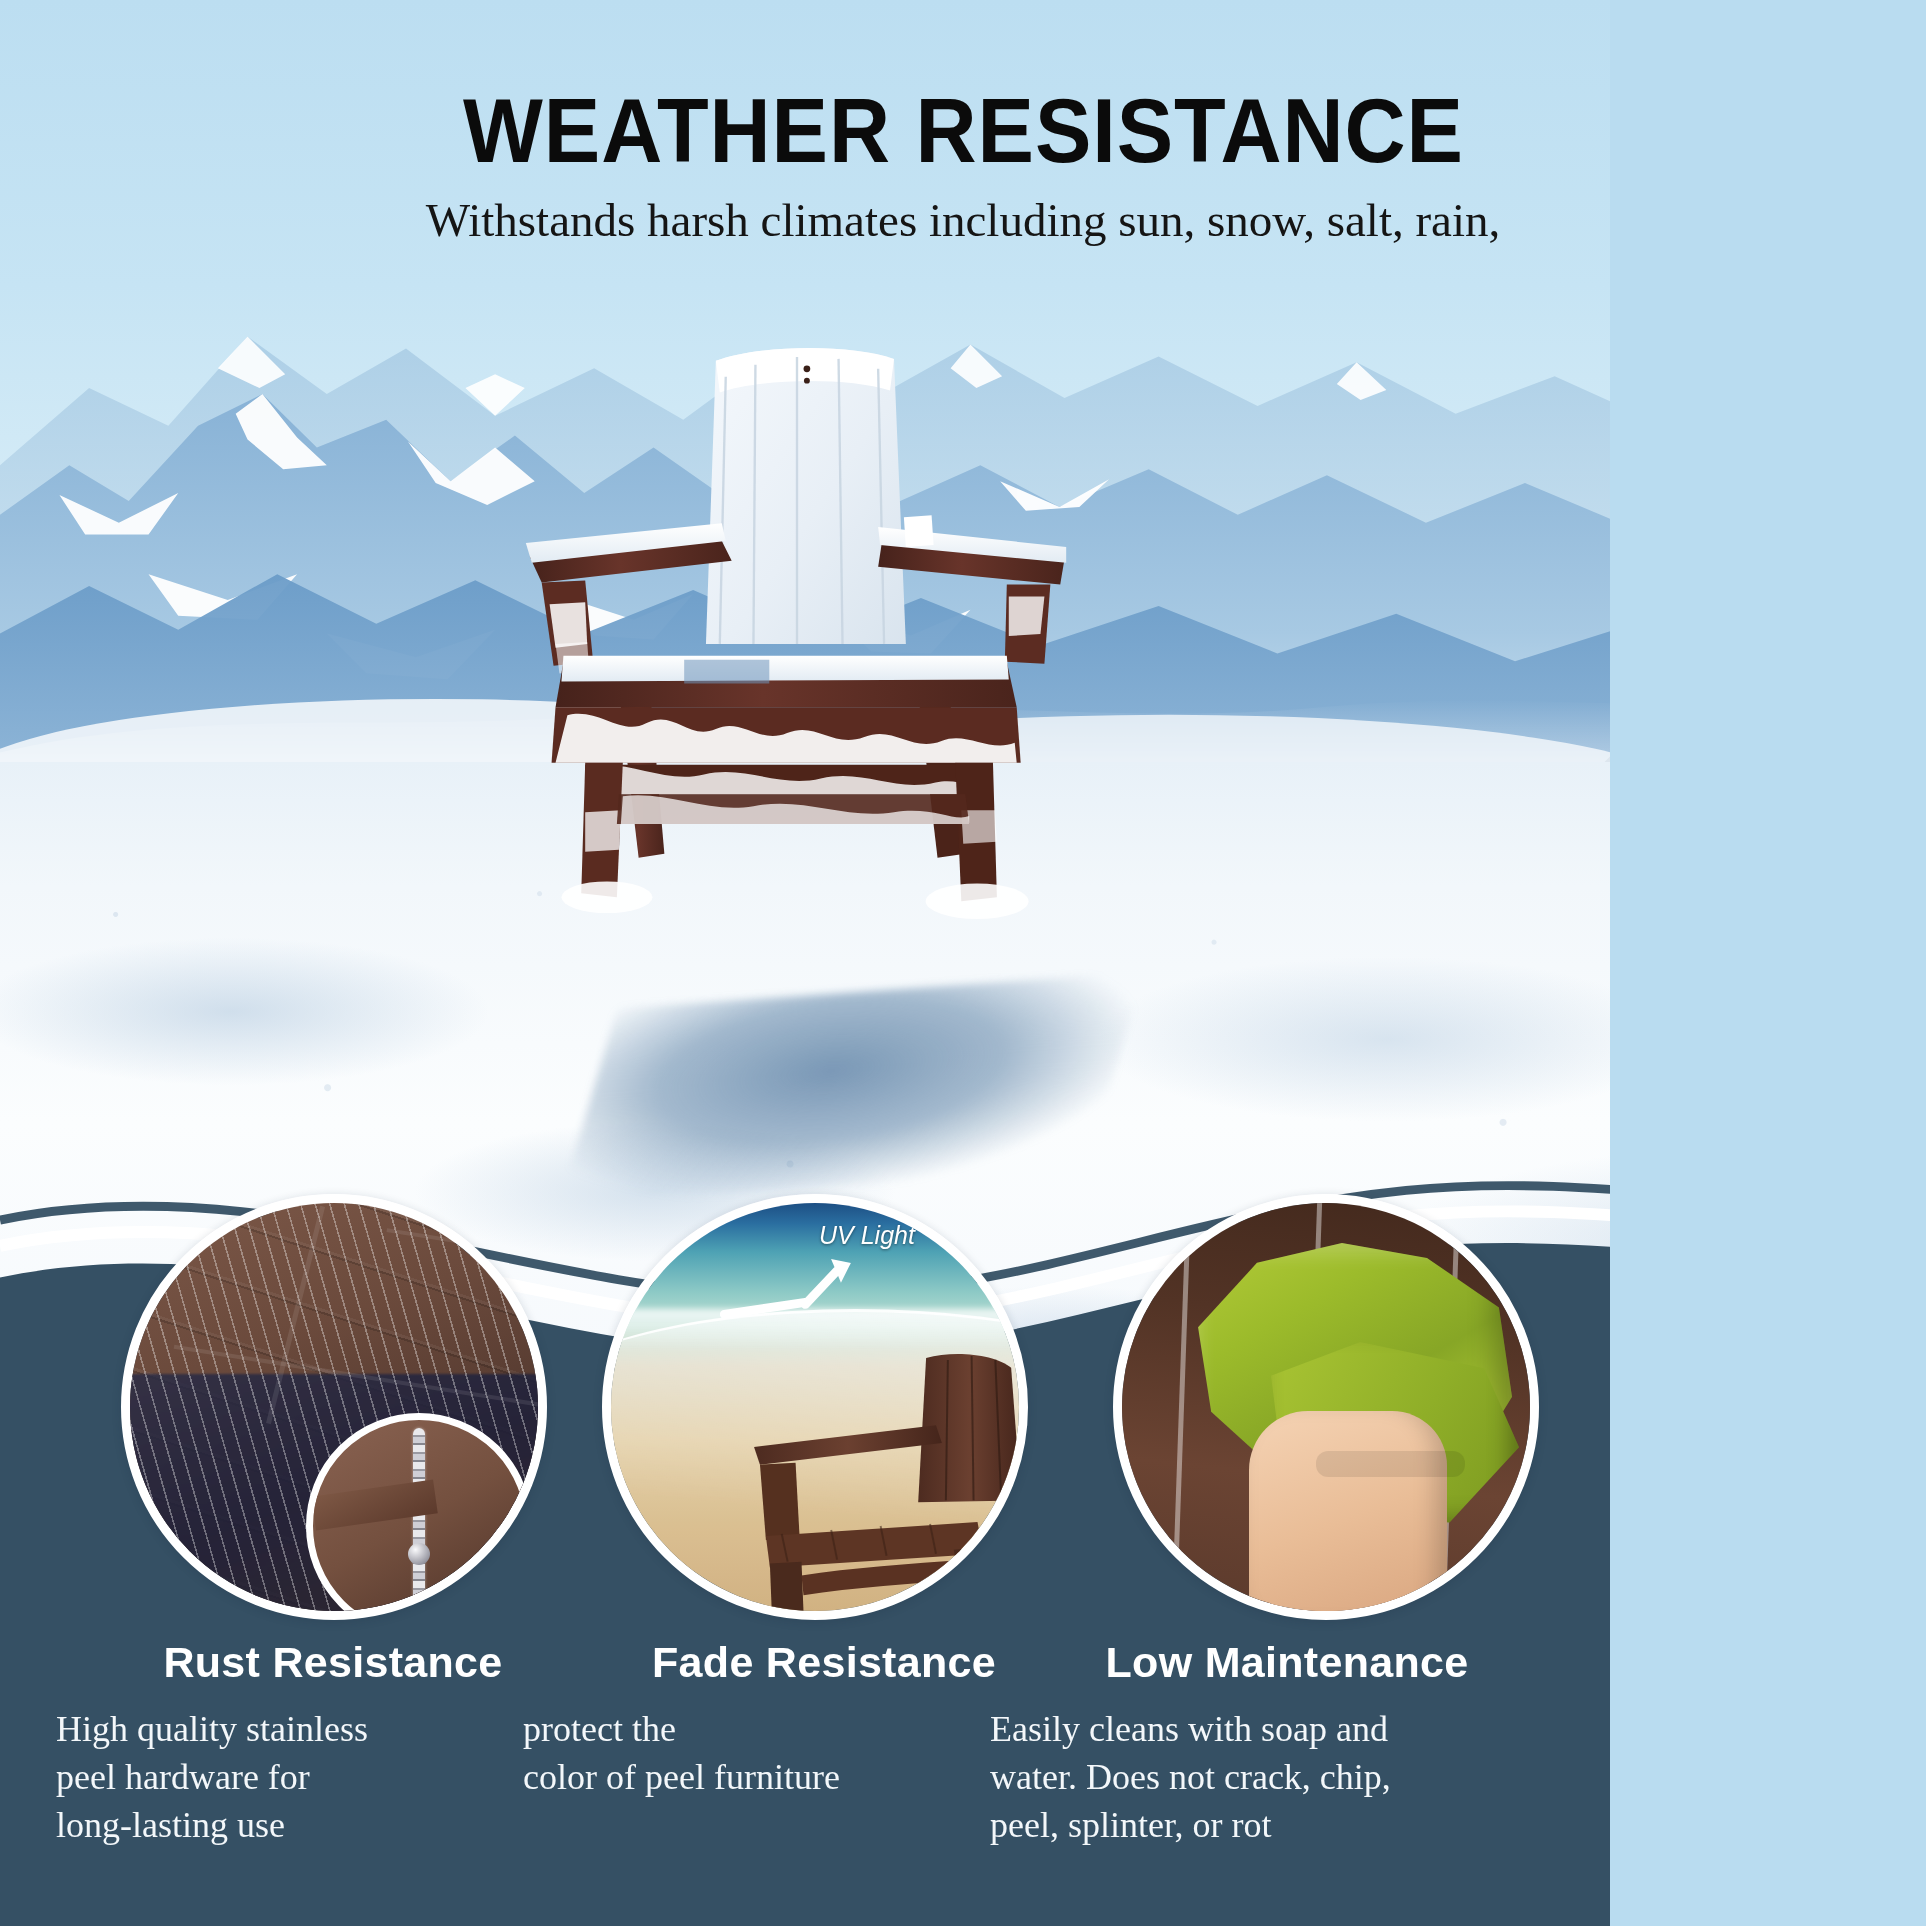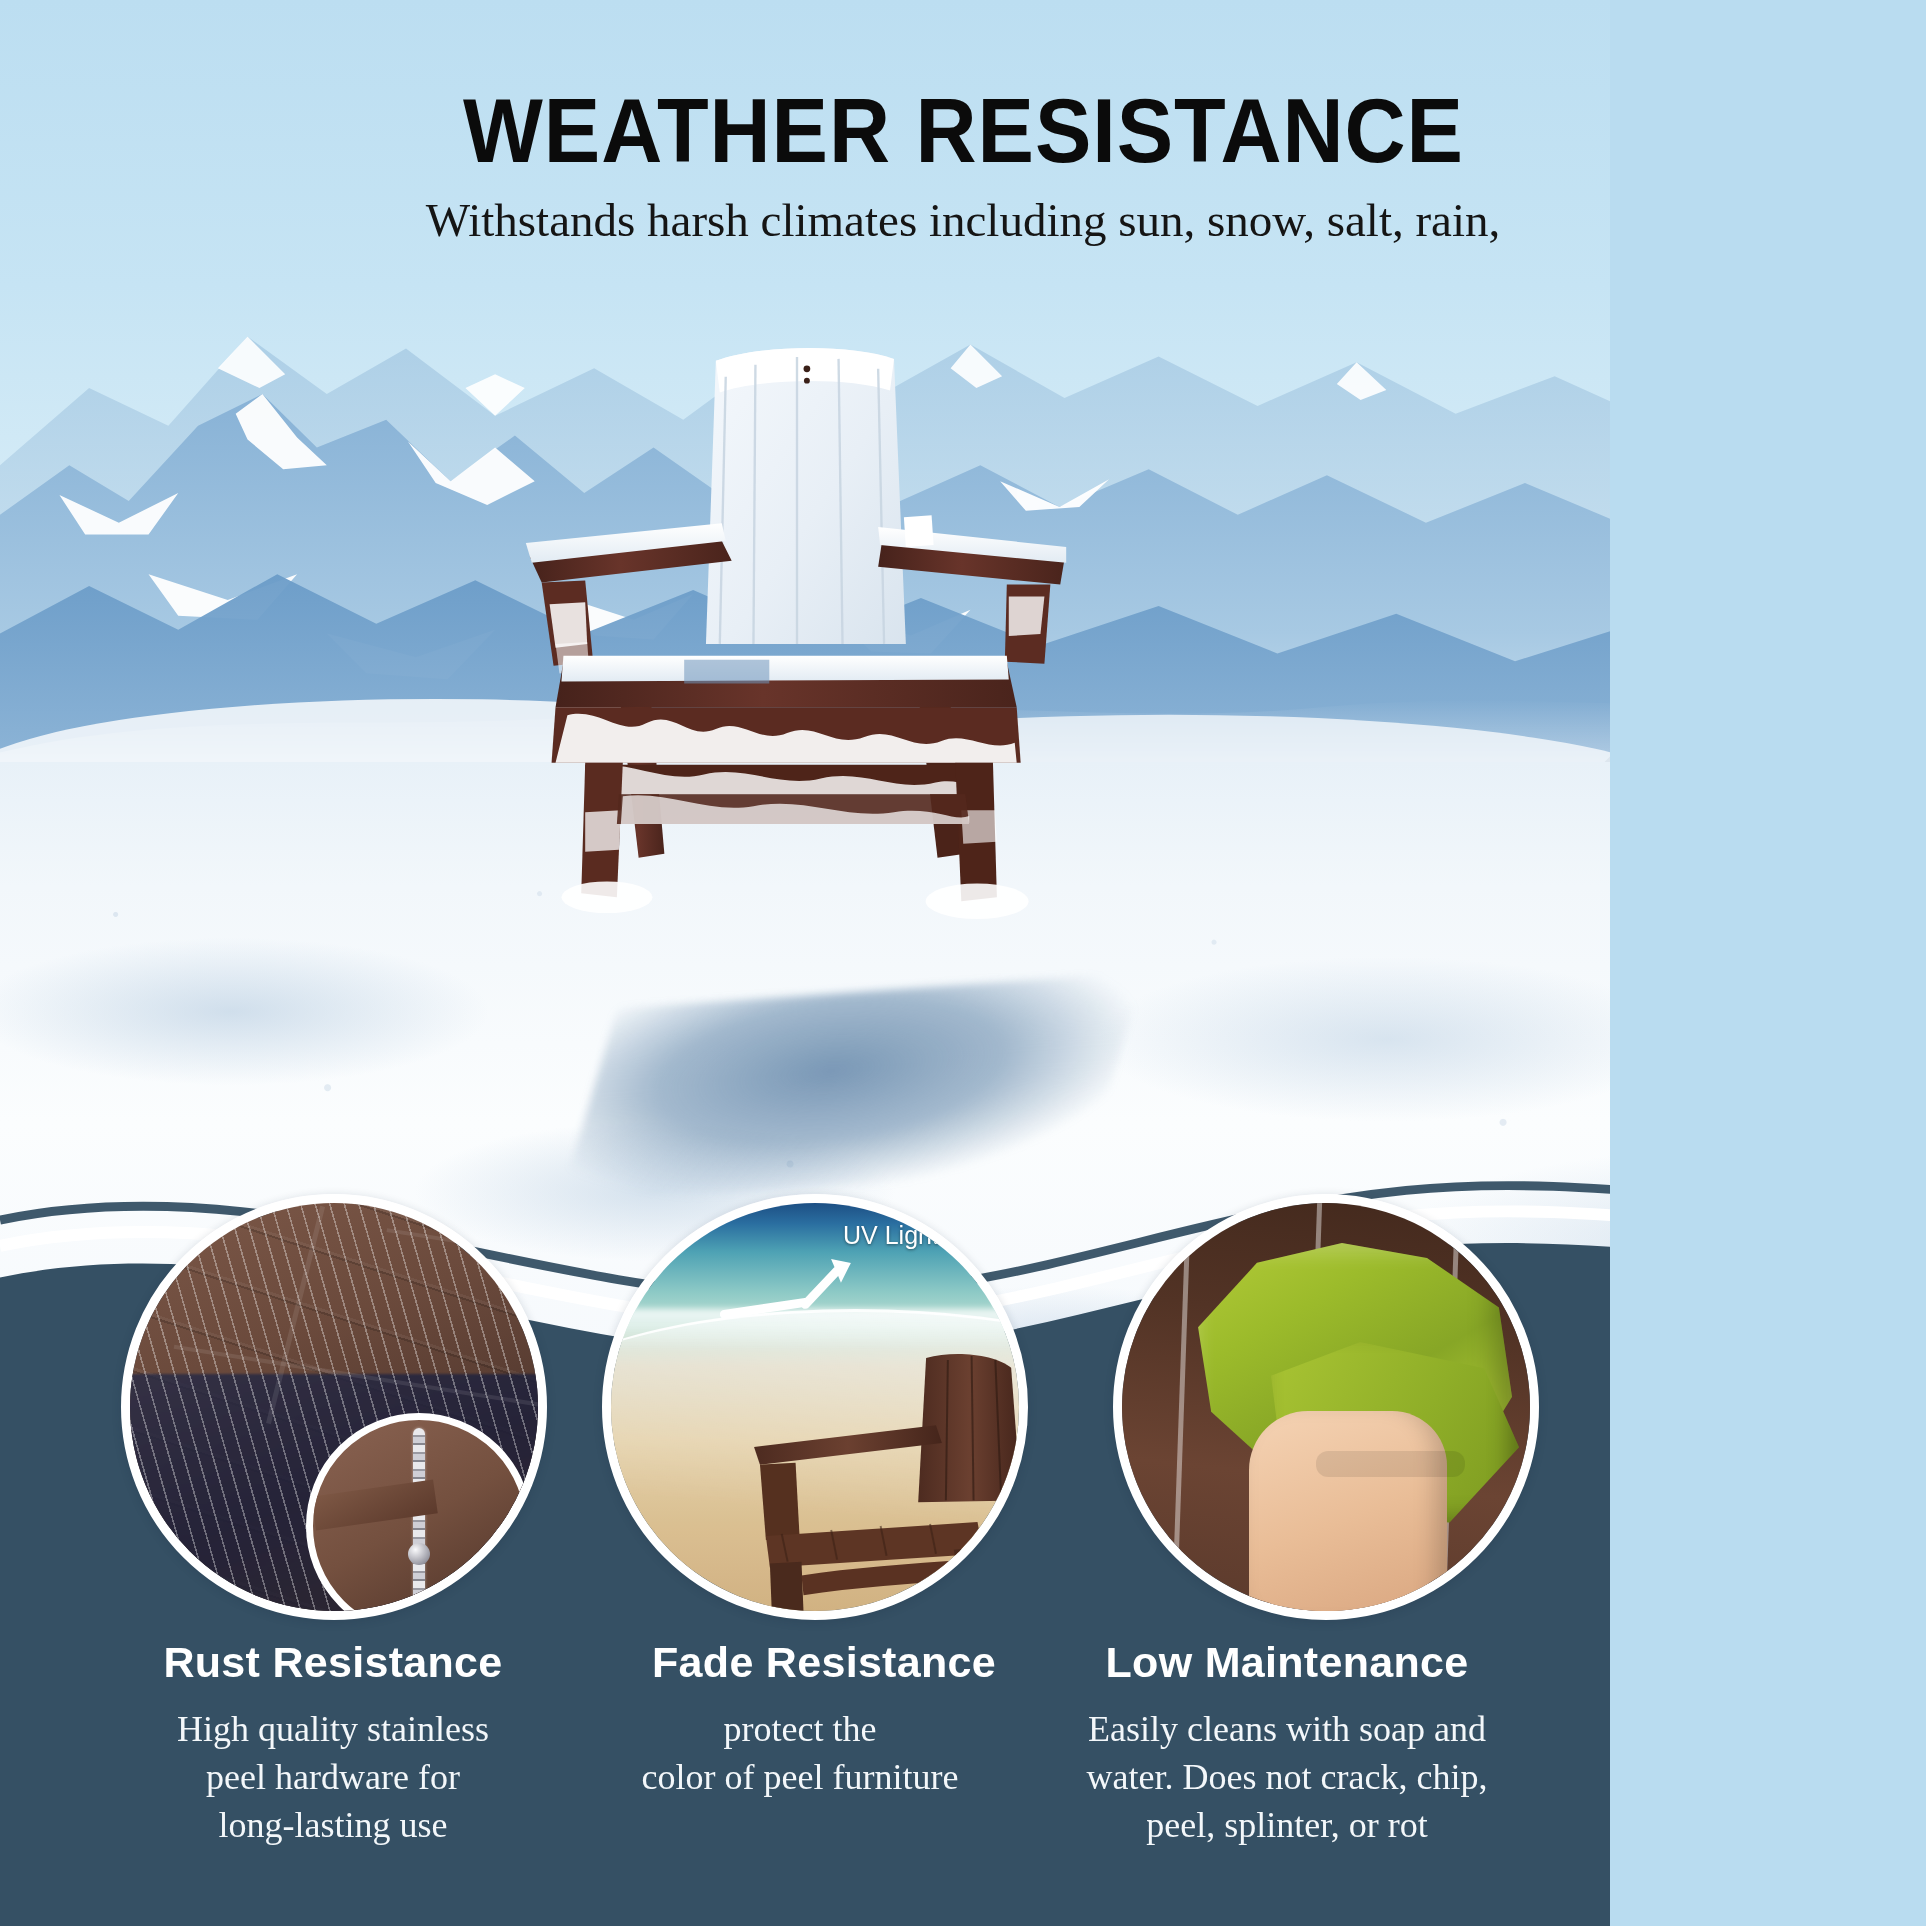--- a/index.html
+++ b/index.html
@@ -157,24 +157,25 @@
     background:linear-gradient(180deg, rgba(255,255,255,.85), rgba(255,255,255,0));
     filter:blur(3px);
   }
   .uv-haze {
     position:absolute; left:-20%; top:26%; width:160%; height:90%;
     background:linear-gradient(185deg, rgba(255,255,255,.55), rgba(255,255,255,.05) 55%);
     border-top:3px solid rgba(255,255,255,.9);
     border-radius:52% 52% 0 0 / 28% 28% 0 0;
   }
   .uv-label {
-    position:absolute; left:232px; top:18px; z-index:6;
+    position:absolute; left:208px; top:18px; z-index:6;
     color:#ffffff; font-size:25px; font-weight:500;
     text-shadow:0 1px 3px rgba(0,0,0,.45);
     font-family:"Liberation Sans", sans-serif;
+    font-style:italic;
   }
   .uv-arrow { position:absolute; left:109px; top:50px; width:149px; height:89px; z-index:6; }
 
   
   .deck2 {
     position:absolute; inset:0;
     background:linear-gradient(6deg,#5b3a2c 0%,#6b4433 34%,#523325 70%,#43291d 100%);
   }
   .deck2-lines { position:absolute; inset:0; }
   .deck2-lines i {
@@ -206,21 +207,21 @@
   }
 
   
   .feat-title {
     position:absolute; width:554px; text-align:center;
     color:#ffffff; font-weight:bold; font-size:43px;
     font-family:"Liberation Sans", sans-serif;
     letter-spacing:0.3px;
   }
   .feat-desc {
-    position:absolute; width:554px; text-align:center;
+    position:absolute; width:554px; text-align:left;
     color:#f3f7fa; font-size:36px; line-height:1.33;
     font-family:"Liberation Serif", serif;
   }
   .feat-desc span { display:block; }
 
   .t1 { left:56px;  top:1638px; }
   .t2 { left:547px; top:1638px; }
   .t3 { left:1000px;top:1638px; }
   .d1 { left:56px;  top:1706px; }
   .d2 { left:523px; top:1706px; }

